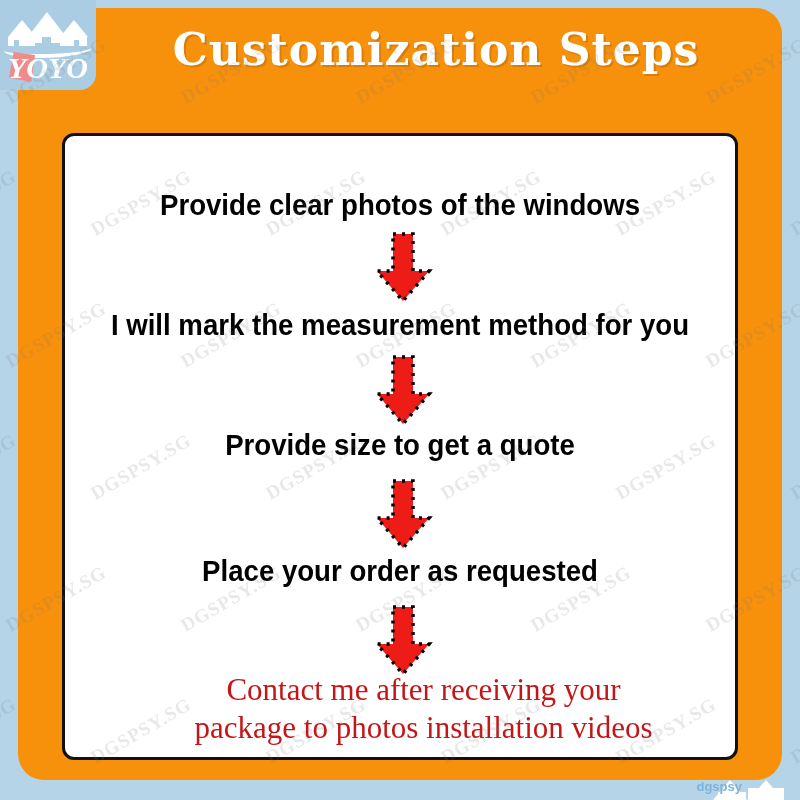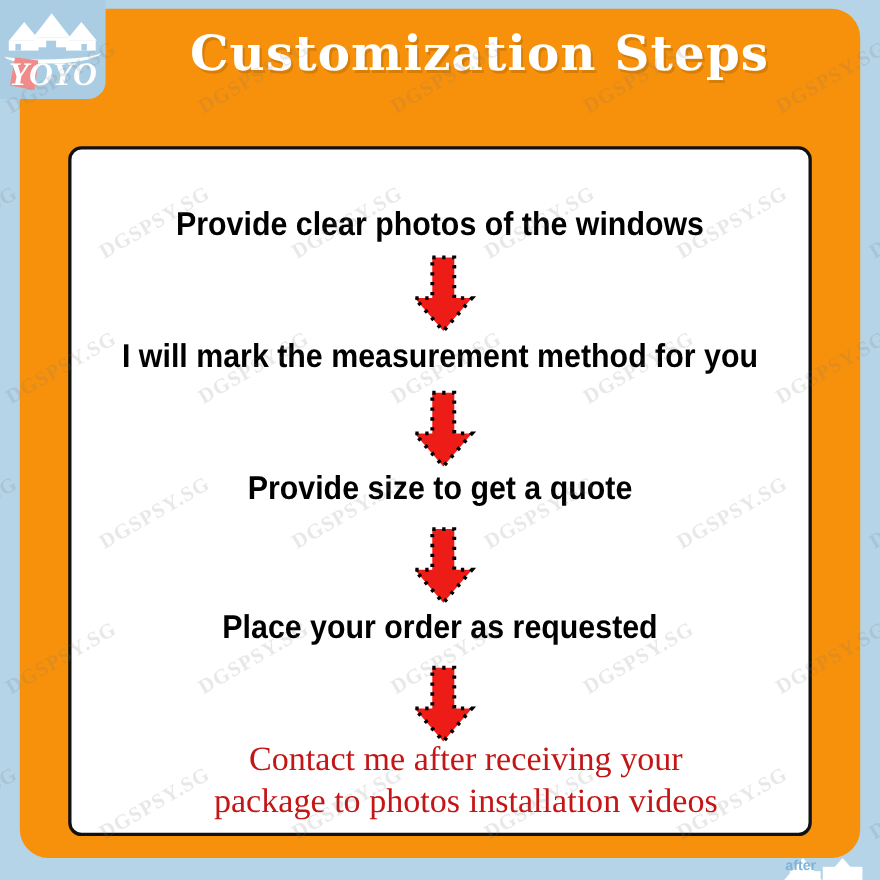--- a/index.html
+++ b/index.html
@@ -265,21 +265,21 @@
 
 <div id="page">
 
   <div id="puzzle-tab-right"></div>
 
   <div id="corner-decor">
     <div class="decor-house h2"></div>
     <div class="decor-house-body b2"></div>
     <div class="decor-house h1"></div>
     <div class="decor-house-body b1"></div>
-    <div id="decor-label">after</div>
+    <div id="decor-label">dgspsy</div>
   </div>
 
   <div id="orange-frame"></div>
 
   <div id="header-title">Customization Steps</div>
 
   <div id="white-card">
 
     <div class="step-row" id="step-0">Provide clear photos of the windows</div>
 

